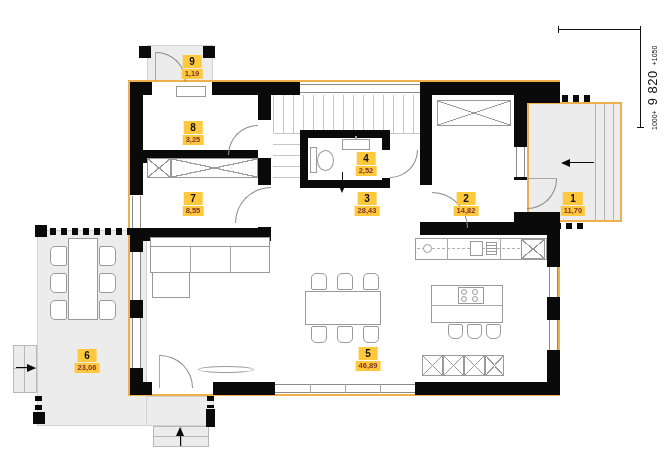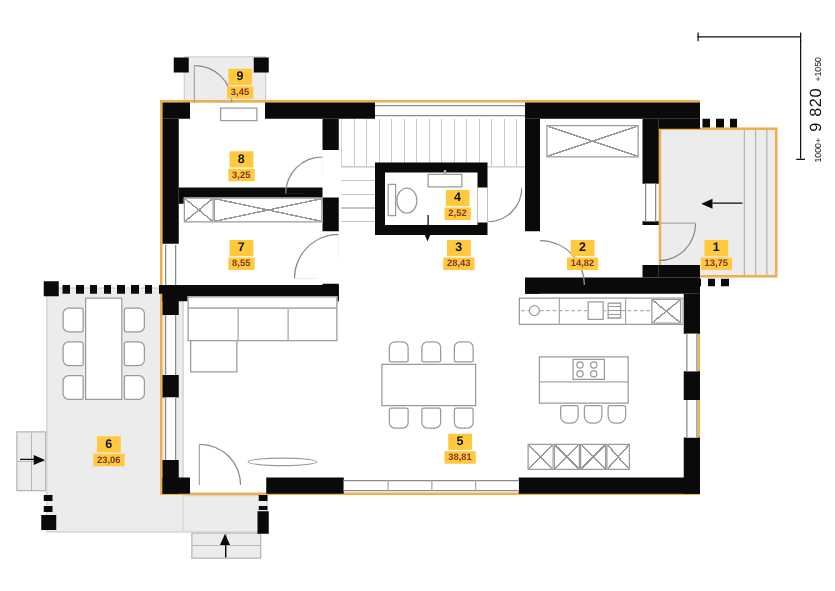--- a/index.html
+++ b/index.html
@@ -188,21 +188,21 @@
   <div class="box" style="left:68px;top:238px;width:30px;height:82px;z-index:8;"></div>
   <div class="box" style="left:50px;top:246px;width:17px;height:20px;border-radius:5px 2px 2px 5px;z-index:8;"></div>
   <div class="box" style="left:50px;top:273px;width:17px;height:20px;border-radius:5px 2px 2px 5px;z-index:8;"></div>
   <div class="box" style="left:50px;top:300px;width:17px;height:20px;border-radius:5px 2px 2px 5px;z-index:8;"></div>
   <div class="box" style="left:99px;top:246px;width:17px;height:20px;border-radius:2px 5px 5px 2px;z-index:8;"></div>
   <div class="box" style="left:99px;top:273px;width:17px;height:20px;border-radius:2px 5px 5px 2px;z-index:8;"></div>
   <div class="box" style="left:99px;top:300px;width:17px;height:20px;border-radius:2px 5px 5px 2px;z-index:8;"></div>
 
   <div class="badge" style="left:192px;top:52px;">
     <span class="b-num">9</span>
-    <span class="b-area">3,45</span>
+    <span class="b-area">1,19</span>
   </div>
   <div class="badge" style="left:193px;top:118px;">
     <span class="b-num">8</span>
     <span class="b-area">3,25</span>
   </div>
   <div class="badge" style="left:193px;top:189px;">
     <span class="b-num">7</span>
     <span class="b-area">8,55</span>
   </div>
   <div class="badge" style="left:366px;top:149px;">
@@ -212,29 +212,29 @@
   <div class="badge" style="left:367px;top:189px;">
     <span class="b-num">3</span>
     <span class="b-area">28,43</span>
   </div>
   <div class="badge" style="left:466px;top:189px;">
     <span class="b-num">2</span>
     <span class="b-area">14,82</span>
   </div>
   <div class="badge" style="left:573px;top:189px;">
     <span class="b-num">1</span>
-    <span class="b-area">13,75</span>
+    <span class="b-area">11,70</span>
   </div>
   <div class="badge" style="left:87px;top:346px;">
     <span class="b-num">6</span>
     <span class="b-area">23,06</span>
   </div>
   <div class="badge" style="left:368px;top:344px;">
     <span class="b-num">5</span>
-    <span class="b-area">38,81</span>
+    <span class="b-area">46,89</span>
   </div>
 
   <div class="thin" style="left:558px;top:29px;width:82px;height:1px;background:#111;"></div>
   <div class="thin" style="left:558px;top:26px;width:1px;height:7px;background:#111;"></div>
   <div class="thin" style="left:640px;top:26px;width:1px;height:7px;background:#111;"></div>
   <div class="thin" style="left:640px;top:32px;width:1px;height:95px;background:#111;"></div>
   <div class="thin" style="left:637px;top:127px;width:7px;height:1px;background:#111;"></div>
   <div class="dim-right">
     <span class="dim-s">1000+</span>
     <span class="dim-b">9 820</span>

